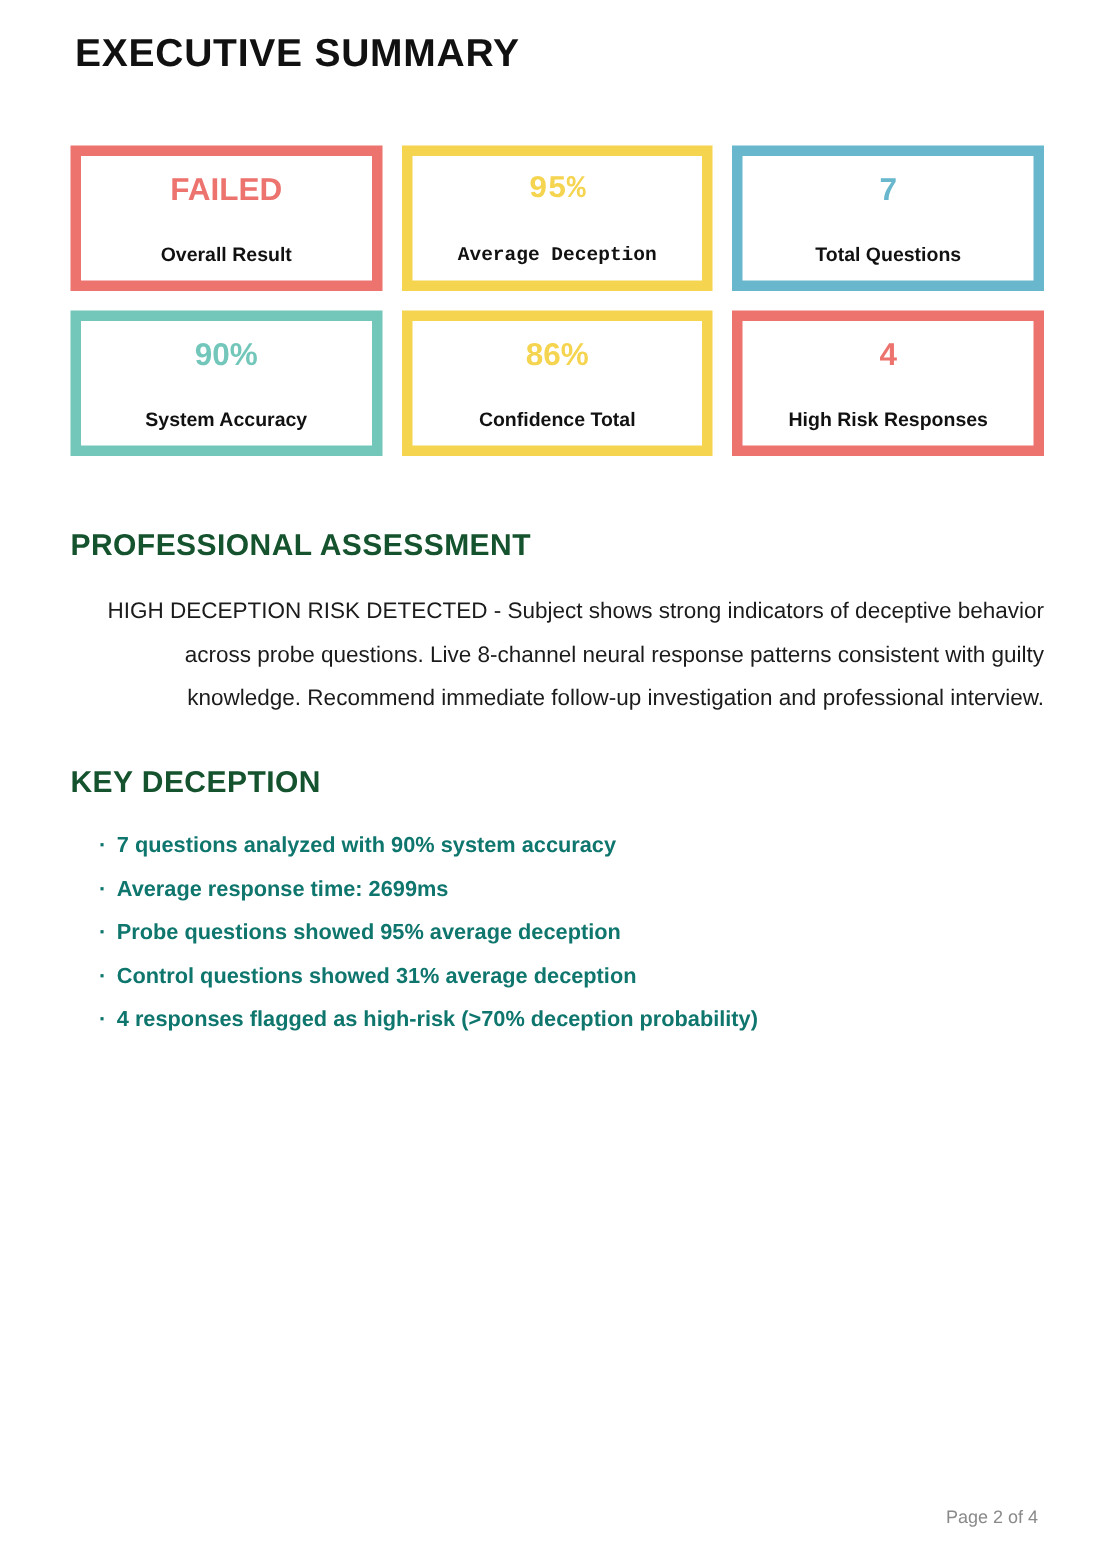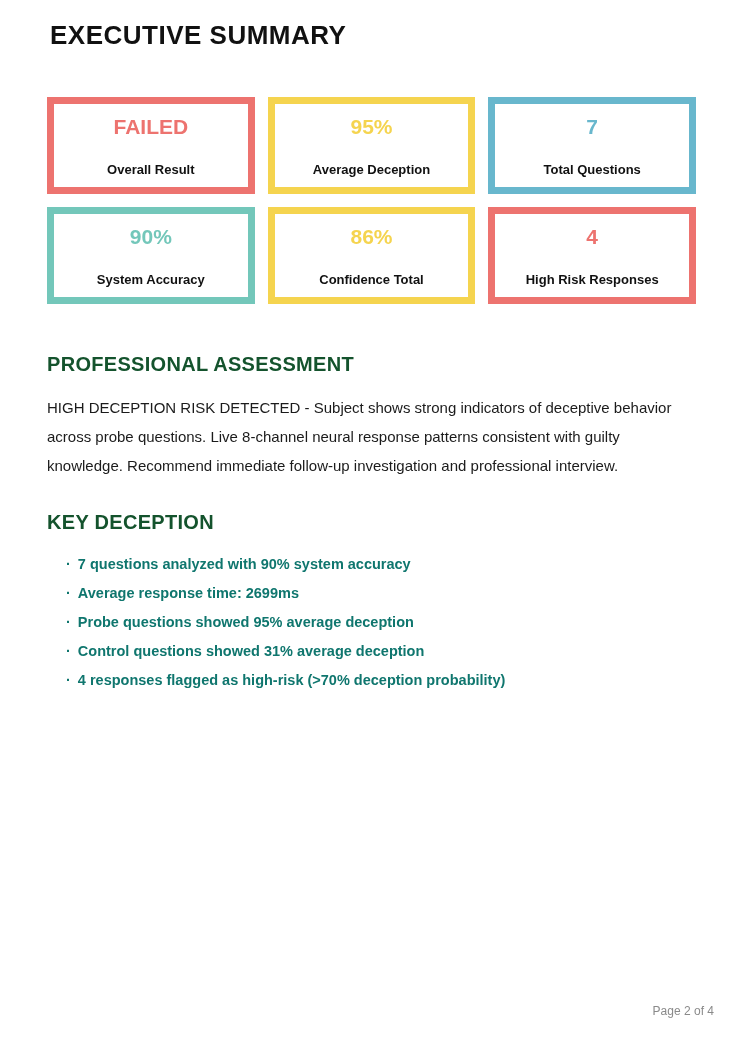--- a/index.html
+++ b/index.html
@@ -60,20 +60,21 @@
     letter-spacing: 0.3px;
   }
   .assessment-section { margin-top: 49px; }
   .assessment-body {
     margin-top: 17px;
     font-size: 15px;
     line-height: 29px;
     font-weight: normal;
     color: #1b1b1b;
     max-width: 650px;
+    text-align: right;
   }
   .findings-section { margin-top: 31px; }
   .findings-list {
     margin-top: 22px;
     list-style: none;
     padding-left: 19px;
   }
   .findings-list li {
     font-size: 14.5px;
     font-weight: bold;
@@ -81,39 +82,39 @@
     line-height: 1.2;
     margin-bottom: 11.5px;
   }
   .findings-list li::before {
     content: "\00B7";
     font-weight: bold;
     margin-right: 7px;
   }
   .page-footer {
     position: absolute;
-    right: 29px;
+    right: 51px;
     bottom: 26px;
     font-size: 12px;
     color: #8a8a8a;
   }
 </style>
 </head>
 <body>
 
 <div class="page">
 
   <h1 class="doc-title">EXECUTIVE SUMMARY</h1>
 
   <div class="stats-grid">
     <div class="stat-box" style="border-color: rgb(237, 115, 111);">
       <div class="stat-value" style="color: rgb(237, 115, 111);">FAILED</div>
       <div class="stat-label">Overall Result</div>
     </div>
-    <div class="stat-box" style="border-color: rgb(245, 212, 79);">
+    <div class="stat-box" style="border-color: rgb(245, 212, 79); font-family: Liberation Mono, monospace;">
       <div class="stat-value" style="color: rgb(245, 212, 79);">95%</div>
       <div class="stat-label">Average Deception</div>
     </div>
     <div class="stat-box" style="border-color: rgb(104, 183, 205);">
       <div class="stat-value" style="color: rgb(104, 183, 205);">7</div>
       <div class="stat-label">Total Questions</div>
     </div>
     <div class="stat-box" style="border-color: rgb(115, 199, 186);">
       <div class="stat-value" style="color: rgb(115, 199, 186);">90%</div>
       <div class="stat-label">System Accuracy</div>

